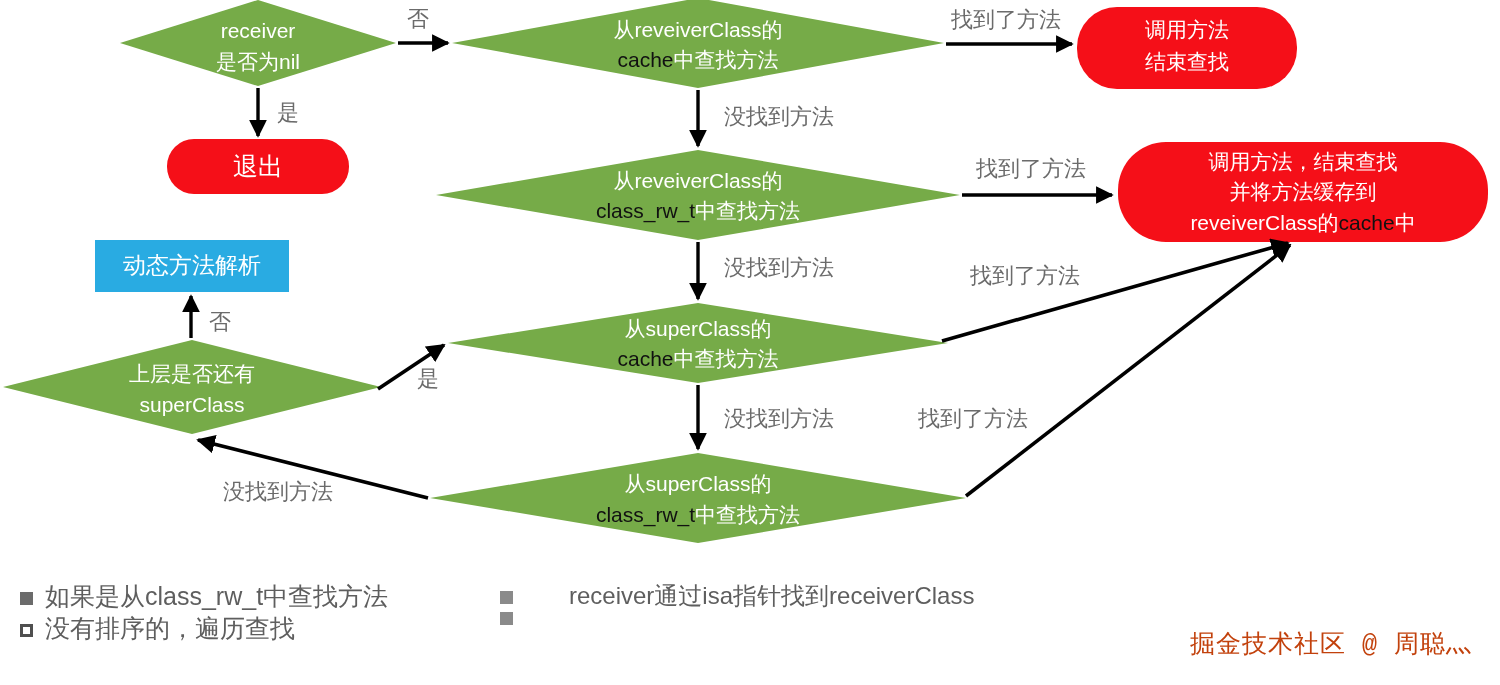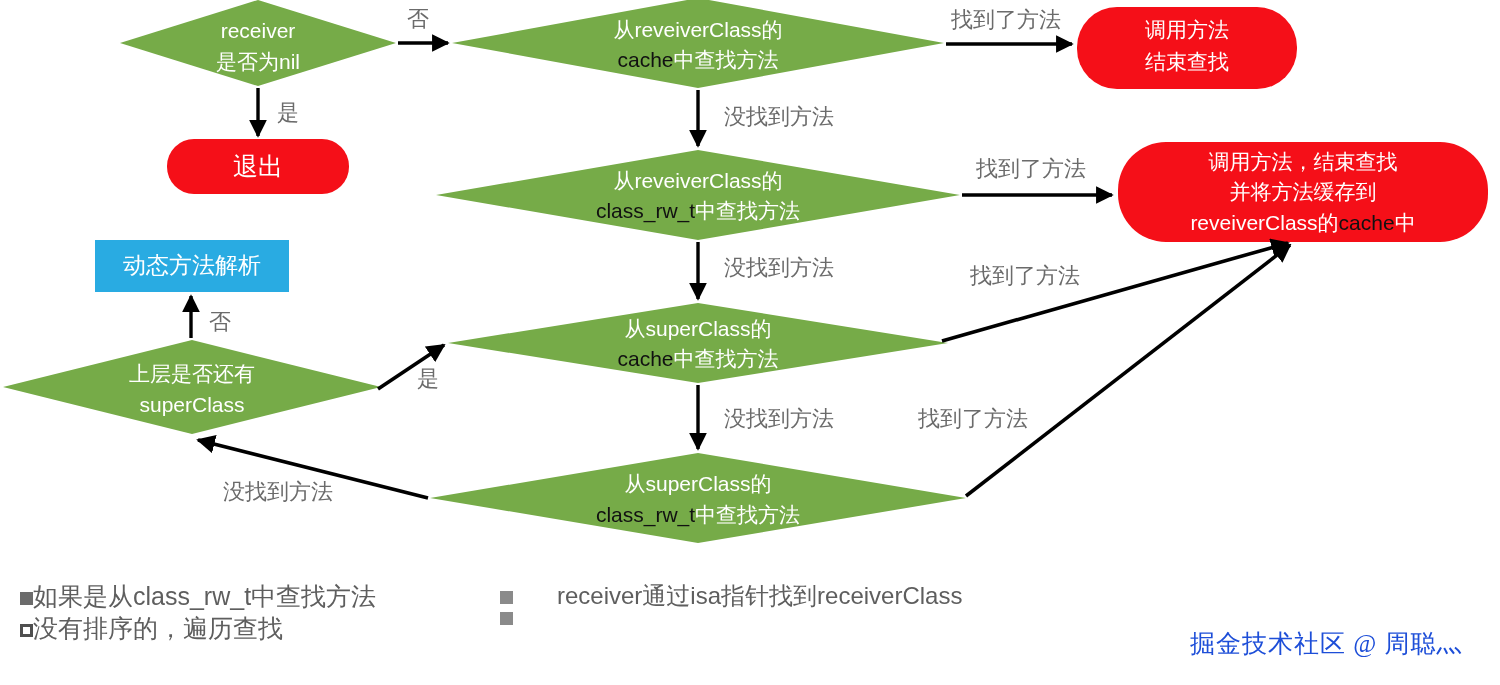--- a/index.html
+++ b/index.html
@@ -40,42 +40,43 @@
   .legend {
     position: absolute;
     font-family: "Liberation Sans", "DejaVu Sans", sans-serif;
     color: #5e5e5e;
   }
   .legend-col-left { left: 20px; top: 580px; width: 470px; }
   .legend-col-right { left: 500px; top: 581px; width: 660px; }
   .legend-row {
     display: flex;
     align-items: baseline;
+    gap: 12px;
     line-height: 1.28;
     white-space: nowrap;
   }
   .legend-row .txt { font-size: 25px; }
   .legend-col-right .legend-row .txt { font-size: 24px; margin-left: 44px; }
   .bullet {
     display: inline-block;
     width: 13px;
     height: 13px;
     flex: 0 0 13px;
     margin-bottom: 2px;
   }
   .bullet.filled { background: #6b6b6b; }
   .bullet.hollow { background: #ffffff; border: 3px solid #4f4f4f; box-sizing: border-box; }
   .bullet.filled-gray { background: #8a8a8a; }
   .watermark {
     position: absolute;
     left: 1190px;
     top: 627px;
-    font-family: Liberation Serif, serif;
+    font-family: Liberation Mono, monospace;
     font-size: 25px;
-    color: #1d4ed8;
+    color: #c2410c;
     letter-spacing: 1px;
     white-space: nowrap;
   }
 </style>
 </head>
 <body>
 
 <div id="stage">
 
   <svg id="flow" viewBox="0 0 1500 685">

